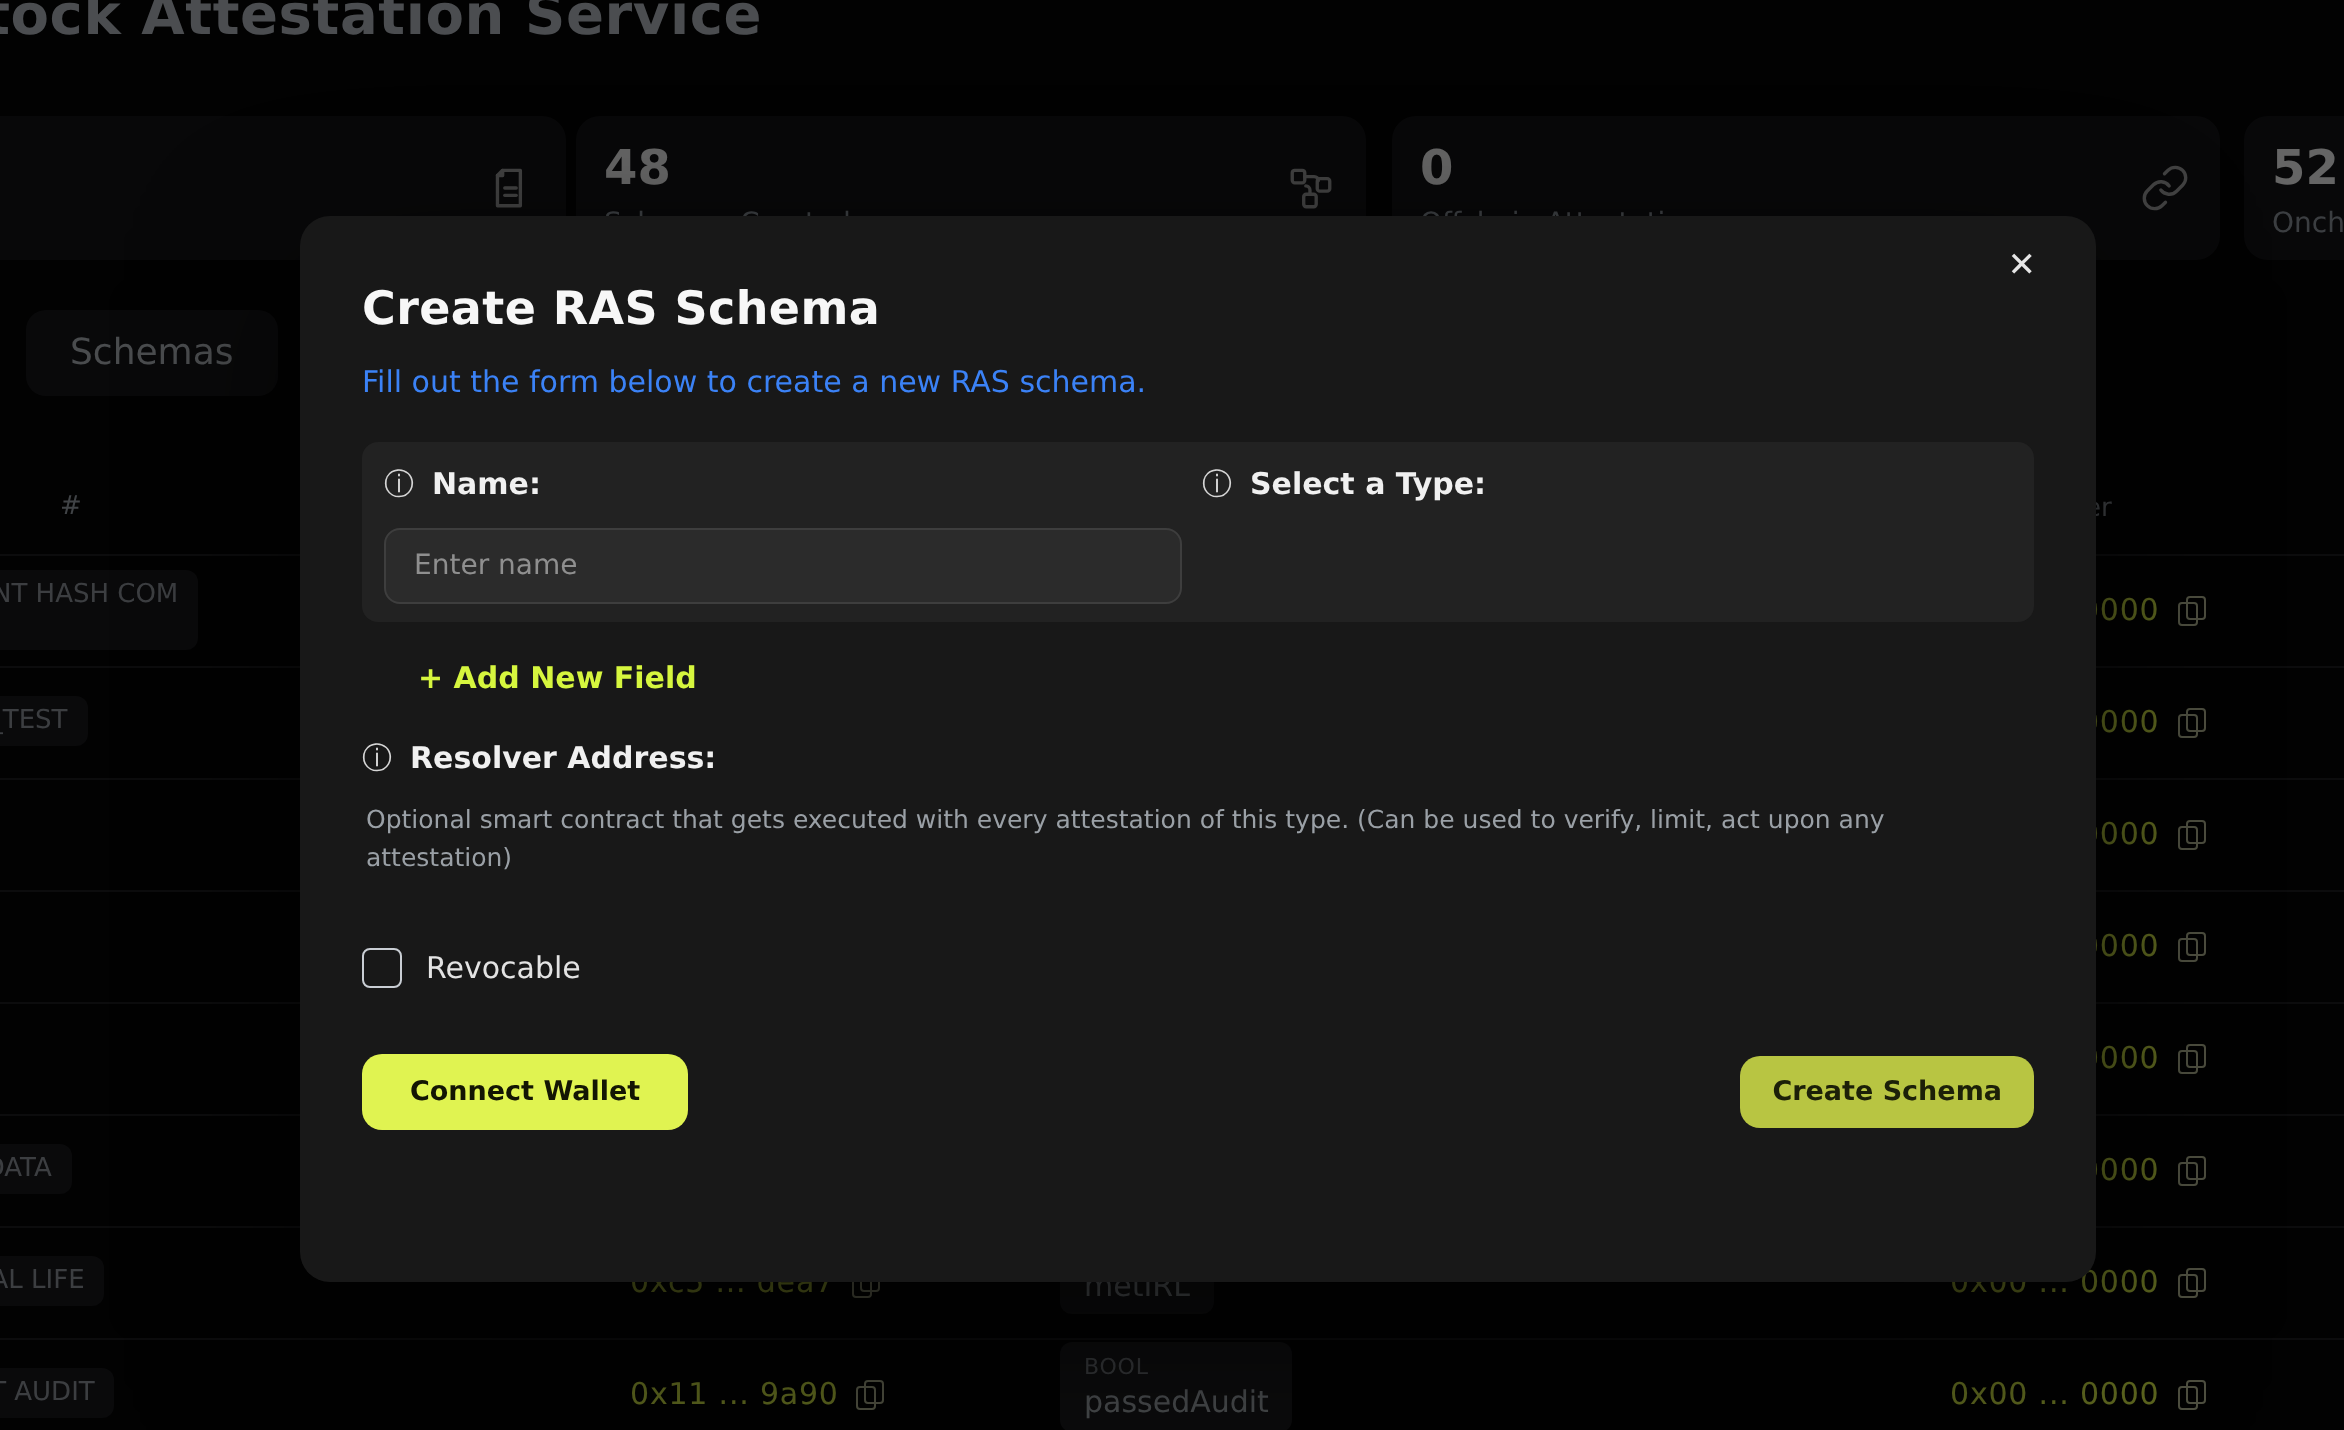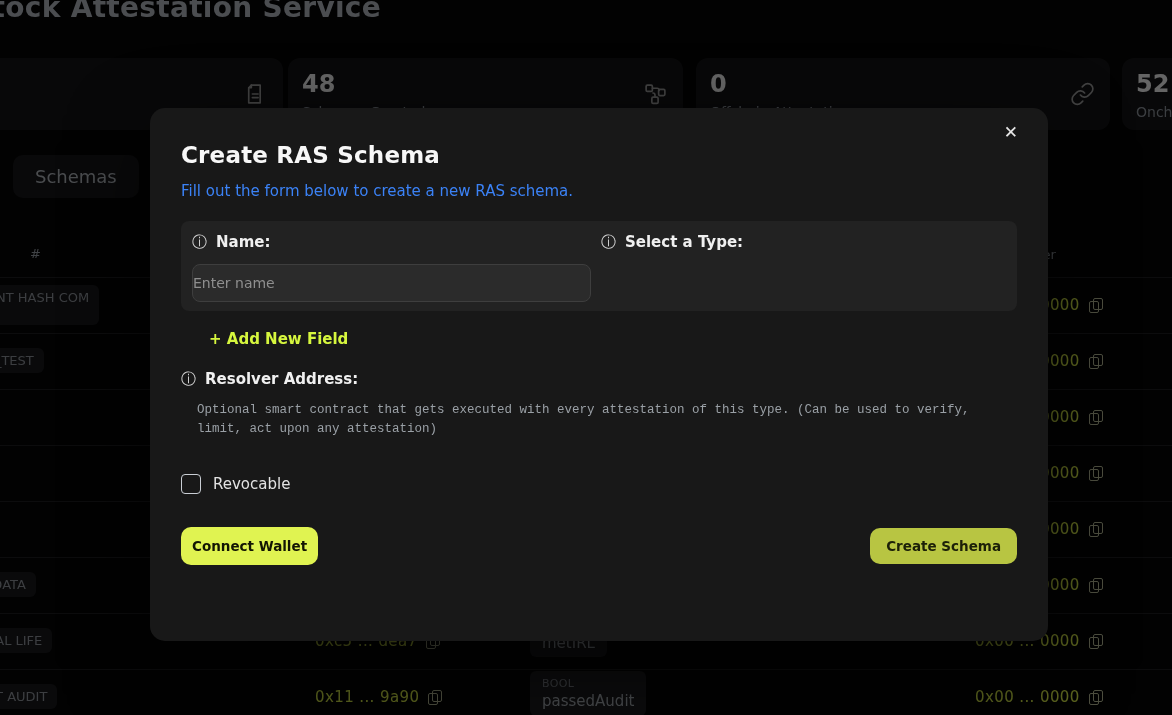--- a/index.html
+++ b/index.html
@@ -66,42 +66,42 @@
   .m-sub{margin:14px 0 0 0;font-size:15px;color:#3b82f6;}
 
   .panel{margin-top:21px;background:#222222;border-radius:8px;padding:12px 11px 9px 11px;
          display:flex;gap:10px;box-sizing:border-box;}
   .fcol{display:flex;flex-direction:column;}
   .fcol-left{flex:0 0 399px;}
   .fcol-right{flex:1;}
   .flabel{display:flex;align-items:center;gap:9px;font-size:15px;font-weight:600;color:#f0f0f0;}
   .info{font-size:15px;font-weight:400;color:#d6d6d6;line-height:1;}
   .txt{margin-top:13px;height:38px;box-sizing:border-box;background:#2b2b2b;border:1px solid #3e3e3e;
-       border-radius:8px;color:#c9c9c9;font-size:14px;padding:0 0;outline:none;width:100%;
+       border-radius:8px;color:#c9c9c9;font-size:14px;padding:0 14px;outline:none;width:100%;
        font-family:"DejaVu Sans","Liberation Sans",sans-serif;}
   .txt::placeholder{color:#8f8f8f;}
   .field-row{display:flex;align-items:center;margin-top:13px;gap:12px;}
   .select{flex:0 0 316px;height:38px;box-sizing:border-box;background:#2c2c2c;border:1px solid #3e3e3e;
           border-radius:8px;display:flex;align-items:center;justify-content:space-between;
           padding:0 16px;font-size:14px;color:#c4c4c4;cursor:pointer;}
   .chev{width:8px;height:8px;border-right:2px solid #cfcfcf;border-bottom:2px solid #cfcfcf;
         transform:rotate(45deg) translateY(-2px);}
   .chk{display:flex;align-items:center;gap:12px;font-size:15px;color:#e3e3e3;cursor:pointer;}
   .box{width:20px;height:20px;box-sizing:border-box;border:1.6px solid #c9ced4;border-radius:4px;
        background:transparent;display:inline-block;}
 
   .addfield{margin-top:19px;font-size:15px;font-weight:600;color:#d6f63e;cursor:pointer;width:fit-content;margin-left:28px;}
   .resolver-lbl{margin-top:22px;}
   .txt.resolver{margin-top:12px;height:36px;background:#2e2e2e;border:1px solid #4a4a4a;color:#aeb6be;font-size:15px;}
-  .help{margin:13px 0 0 16px;font-size:12.5px;color:#9aa0a6;line-height:1.5;max-width:800px;font-family:Liberation Mono, monospace;}
+  .help{margin:13px 0 0 2px;font-size:12.5px;color:#9aa0a6;line-height:1.5;max-width:800px;}
   .revocable-row{margin-top:35px;width:fit-content;}
   .footer{margin-top:33px;display:flex;justify-content:space-between;align-items:center;}
   .btn{border:none;border-radius:10px;font-weight:600;cursor:pointer;
        font-family:"DejaVu Sans","Liberation Sans",sans-serif;}
-  .btn.primary{background:#e0f351;color:#131503;font-size:13.5px;padding:11px 11px;}
+  .btn.primary{background:#e0f351;color:#131503;font-size:13.5px;padding:11px 24px;}
   .btn.secondary{background:#b8c542;color:#1c2008;font-size:13.5px;padding:10px 16px;}
 </style>
 </head>
 <body>
 
 <div class="stage">
 
   <div class="bg">
     <h1 class="page-title">Rootstock Attestation Service</h1>
 

